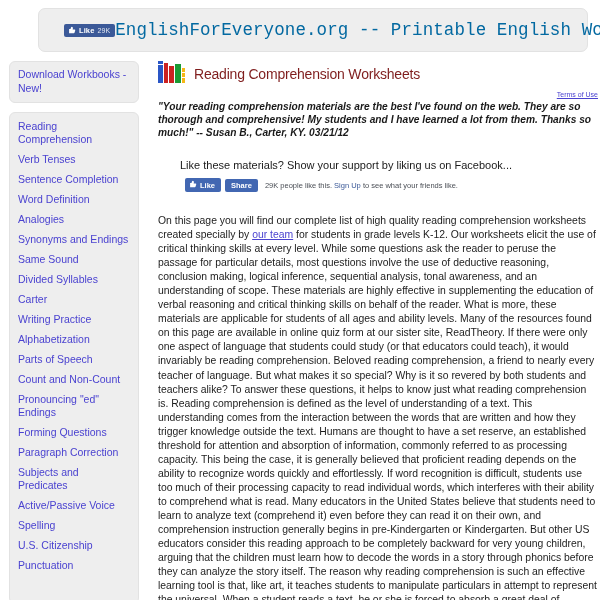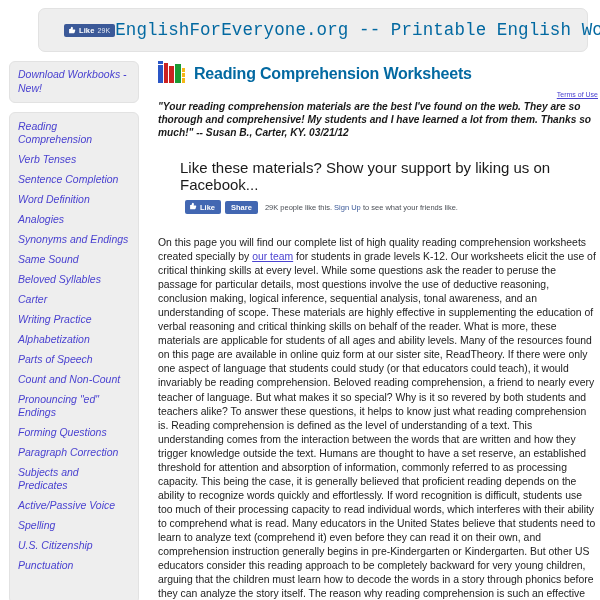--- a/index.html
+++ b/index.html
@@ -78,21 +78,20 @@
   .sidebar {
     width: 130px;
     margin-left: 9px;
     flex: 0 0 130px;
   }
   .side-box {
     background: #eeeeee;
     border: 1px solid #e2e2e2;
     border-radius: 6px;
     box-sizing: border-box;
-    font-style: italic;
   }
   .download-box {
     padding: 6px 8px 7px 8px;
     margin-bottom: 9px;
   }
   .download-box a {
     color: #4a42d0;
     text-decoration: none;
     font-size: 10.5px;
     line-height: 13.5px;
@@ -124,23 +123,23 @@
     display: flex;
     align-items: center;
     gap: 8px;
     margin-bottom: 2px;
   }
   .books-logo {
     display: block;
     flex: 0 0 auto;
   }
   .page-title {
-    font-size: 16px;
-    font-weight: bold;
-    color: #0369a1;
+    font-size: 14px;
+    font-weight: normal;
+    color: #7f1d1d;
     letter-spacing: -.2px;
     white-space: nowrap;
   }
   .terms-row {
     text-align: right;
     margin: -2px 0 3px 0;
     height: 10px;
   }
   .terms-link {
     color: #4a42d0;
@@ -149,21 +148,21 @@
   }
   .quote {
     font-style: italic;
     font-weight: bold;
     font-size: 10.2px;
     line-height: 13px;
     color: #1a1a1a;
     margin: 0 0 20px 0;
   }
   .support-line {
-    font-size: 15px;
+    font-size: 11px;
     color: #1a1a1a;
     margin: 0 0 7px 22px;
   }
   .fb-widget {
     margin: 0 0 22px 27px;
     display: flex;
     align-items: center;
     gap: 4px;
     font-size: 7.5px;
     color: #4b4f56;
@@ -222,21 +221,21 @@
     </div>
 
     <div class="side-box nav-box">
       <a class="nav-item">Reading Comprehension</a>
       <a class="nav-item">Verb Tenses</a>
       <a class="nav-item">Sentence Completion</a>
       <a class="nav-item">Word Definition</a>
       <a class="nav-item">Analogies</a>
       <a class="nav-item">Synonyms and Endings</a>
       <a class="nav-item">Same Sound</a>
-      <a class="nav-item">Beloved Syllables</a>
+      <a class="nav-item">Divided Syllables</a>
       <a class="nav-item">Carter</a>
       <a class="nav-item">Writing Practice</a>
       <a class="nav-item">Alphabetization</a>
       <a class="nav-item">Parts of Speech</a>
       <a class="nav-item">Count and Non-Count</a>
       <a class="nav-item">Pronouncing "ed" Endings</a>
       <a class="nav-item">Forming Questions</a>
       <a class="nav-item">Paragraph Correction</a>
       <a class="nav-item">Subjects and Predicates</a>
       <a class="nav-item">Active/Passive Voice</a>

